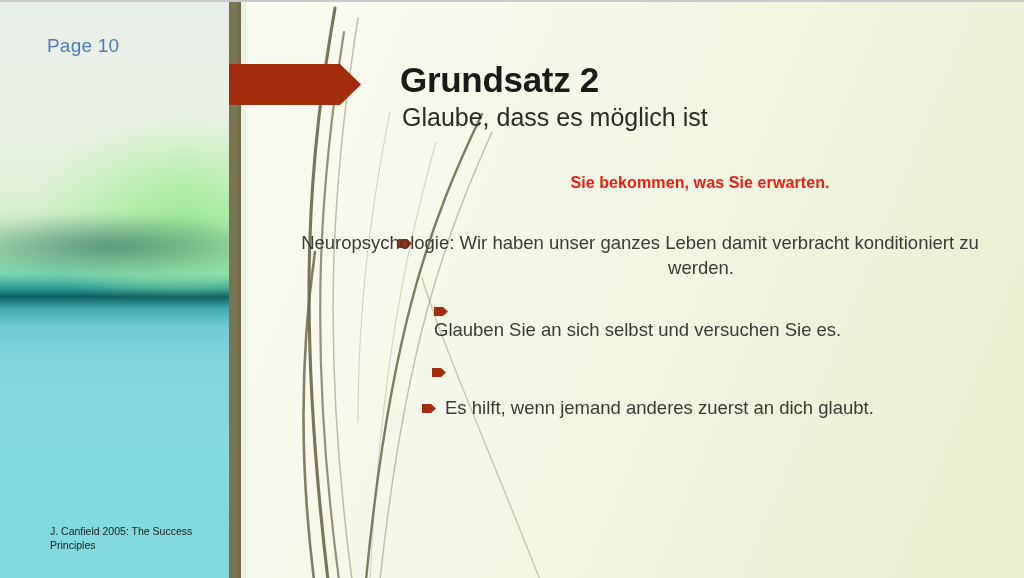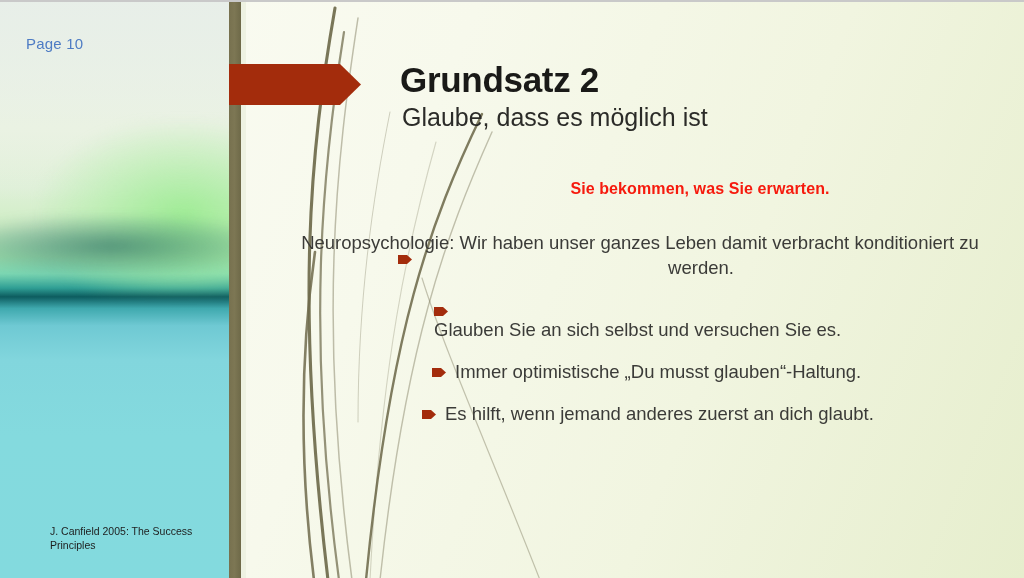--- a/index.html
+++ b/index.html
@@ -129,21 +129,21 @@
     font-size: 25px;
     font-weight: normal;
     color: #2b2b28;
     line-height: 1.15;
   }
 
   
   .emphasis {
     position: absolute;
     left: 400px;
-    top: 178px;
+    top: 172px;
     width: 600px;
     text-align: center;
     font-size: 16px;
     font-weight: bold;
     color: #f61a0d;
     letter-spacing: 0.1px;
   }
 
   
   .bullets {
@@ -161,32 +161,32 @@
   .bullet-mark {
     flex: 0 0 auto;
     margin-top: 8px;
     margin-right: 9px;
   }
   .bullet-text {
     font-size: 18.5px;
     color: #3b3b38;
     line-height: 1.37;
   }
-  .b1 { padding-left: 8px; align-items: center; }
+  .b1 { padding-left: 8px; }
   .b1 .bullet-text { width: 560px; text-align: center; text-indent: -122px; }
   .b2 { padding-left: 44px; margin-top: 13px; flex-direction: column; }
   .b3 { padding-left: 42px; margin-top: 14px; }
   .b4 { padding-left: 32px; margin-top: 15px; }
 
   
   .page-label {
     position: absolute;
-    left: 26px;
+    left: 47px;
     top: 33px;
-    font-size: 15px;
+    font-size: 19px;
     color: #4e7cc4;
     letter-spacing: 0.2px;
     text-align: center;
   }
   .source-note {
     position: absolute;
     left: 50px;
     top: 522px;
     width: 168px;
     font-size: 10.5px;
@@ -250,21 +250,20 @@
       <svg class="bullet-mark" width="14" height="11" viewBox="0 0 14 11">
         <path d="M0 1 H9 L14 5.5 L9 10 H0 Z" fill="#a32c0c"></path>
       </svg>
       <div class="bullet-text">Glauben Sie an sich selbst und versuchen Sie es.</div>
     </div>
 
     <div class="bullet-row b3">
       <svg class="bullet-mark" width="14" height="11" viewBox="0 0 14 11">
         <path d="M0 1 H9 L14 5.5 L9 10 H0 Z" fill="#a32c0c"></path>
       </svg>
-      <div class="bullet-text">Immer optimistische „Du musst glauben“-Haltung.</div>
     </div>
 
     <div class="bullet-row b4">
       <svg class="bullet-mark" width="14" height="11" viewBox="0 0 14 11">
         <path d="M0 1 H9 L14 5.5 L9 10 H0 Z" fill="#a32c0c"></path>
       </svg>
       <div class="bullet-text">Es hilft, wenn jemand anderes zuerst an dich glaubt.</div>
     </div>
 
   </div>

